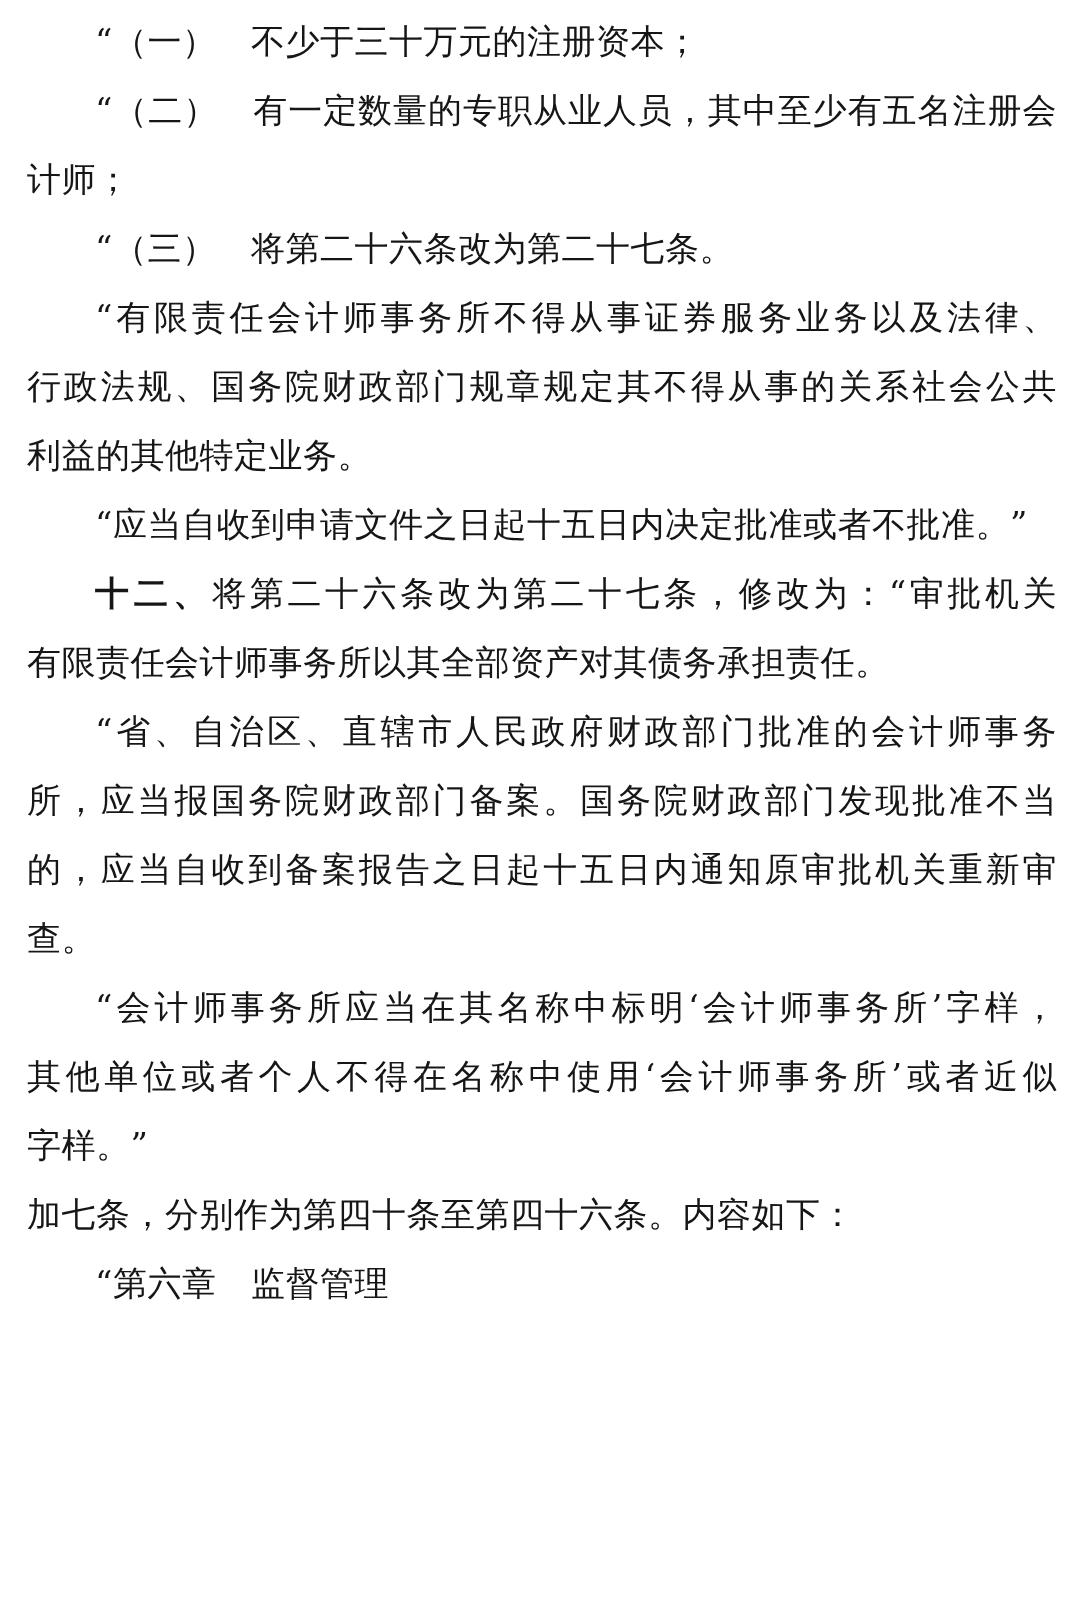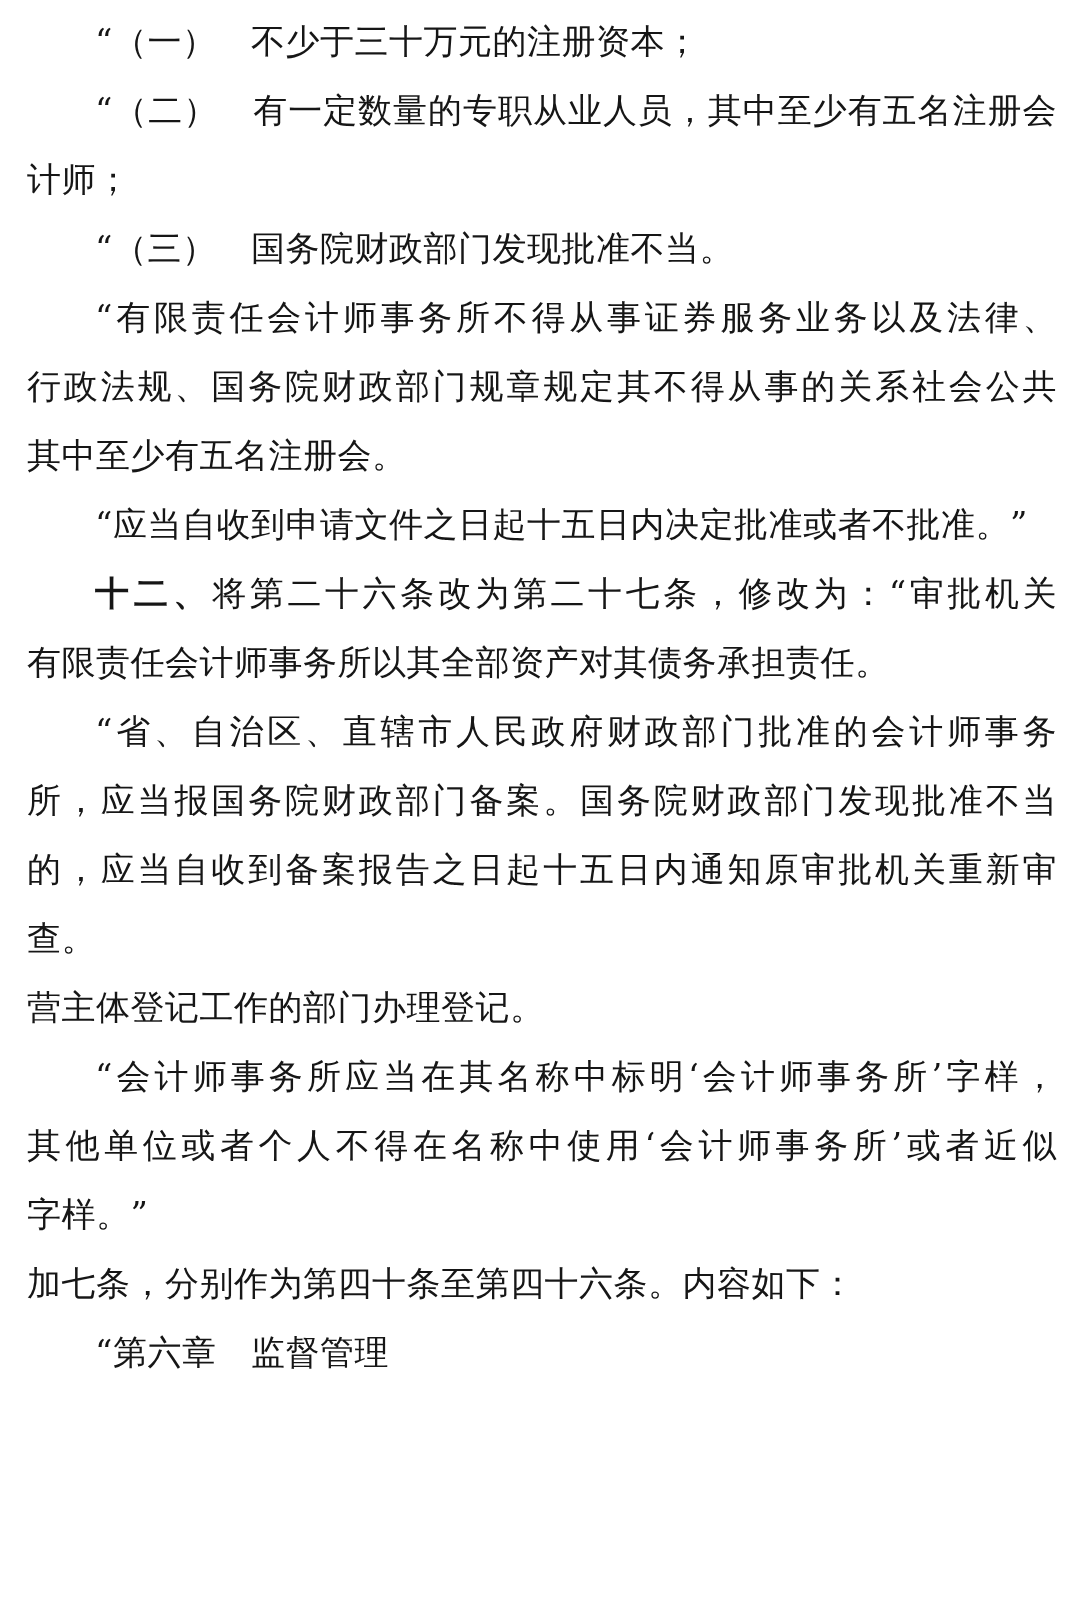--- a/index.html
+++ b/index.html
@@ -62,32 +62,31 @@
   }
 </style>
 </head>
 <body>
 
 <div class="page">
   <div class="doc" id="doc">
       <div class="line first">“（一）　不少于三十万元的注册资本；</div>
       <div class="line first fill">“（二）　有一定数量的专职从业人员，其中至少有五名注册会</div>
       <div class="line">计师；</div>
-      <div class="line first">“（三）　国务院财政部门发现批准不当。</div>
+      <div class="line first">“（三）　将第二十六条改为第二十七条。</div>
       <div class="line first fill">“有限责任会计师事务所不得从事证券服务业务以及法律、</div>
       <div class="line fill">行政法规、国务院财政部门规章规定其不得从事的关系社会公共</div>
-      <div class="line">其中至少有五名注册会。</div>
+      <div class="line">利益的其他特定业务。</div>
       <div class="line first">“应当自收到申请文件之日起十五日内决定批准或者不批准。”</div>
       <div class="line first fill"><span class="lead">十二、</span>将第二十六条改为第二十七条，修改为：“审批机关</div>
       <div class="line">有限责任会计师事务所以其全部资产对其债务承担责任。</div>
       <div class="line first fill">“省、自治区、直辖市人民政府财政部门批准的会计师事务</div>
       <div class="line fill">所，应当报国务院财政部门备案。国务院财政部门发现批准不当</div>
       <div class="line fill">的，应当自收到备案报告之日起十五日内通知原审批机关重新审</div>
       <div class="line">查。</div>
-      <div class="line">营主体登记工作的部门办理登记。</div>
       <div class="line first fill">“会计师事务所应当在其名称中标明‘会计师事务所’字样，</div>
       <div class="line fill">其他单位或者个人不得在名称中使用‘会计师事务所’或者近似</div>
       <div class="line">字样。”</div>
       <div class="line">加七条，分别作为第四十条至第四十六条。内容如下：</div>
       <div class="line first">“第六章　监督管理</div>
     </div>
   <div class="footer">
     <span class="dash">—</span><span class="num">10</span><span class="dash">—</span>
   </div>
 </div>

